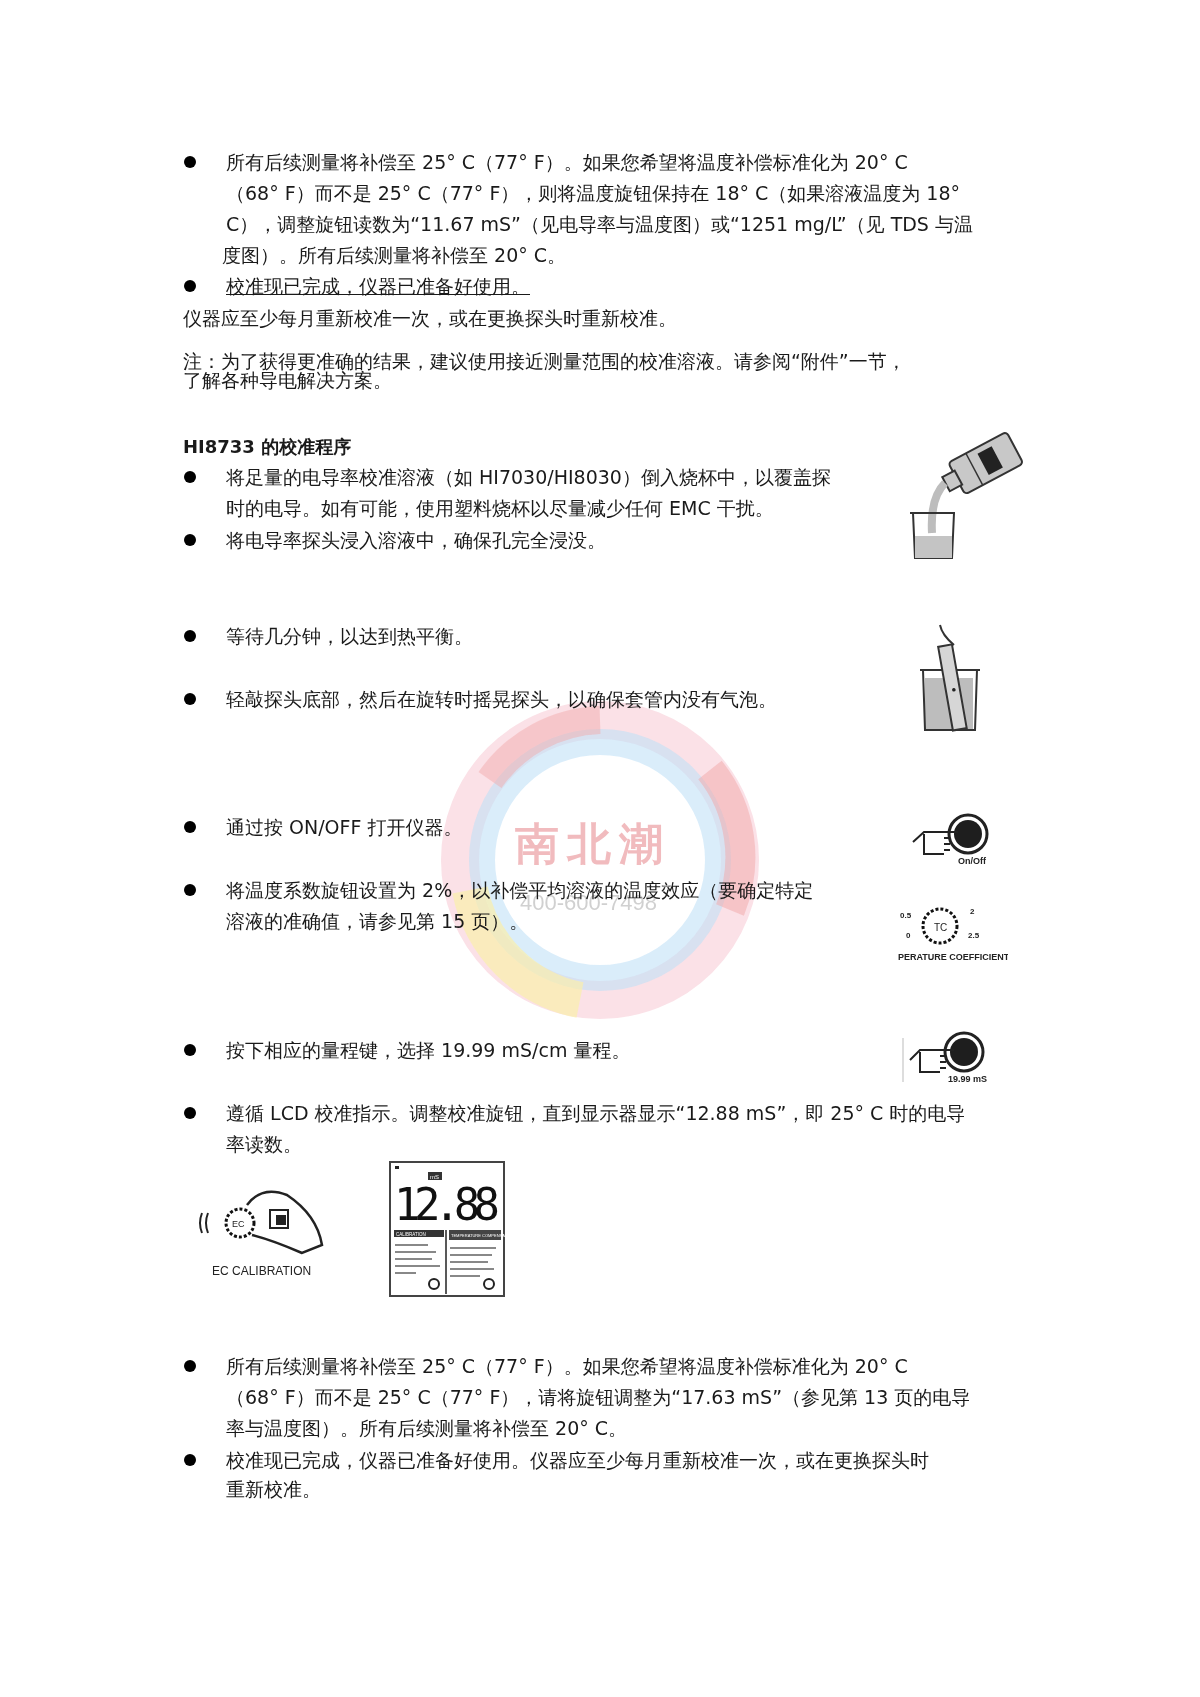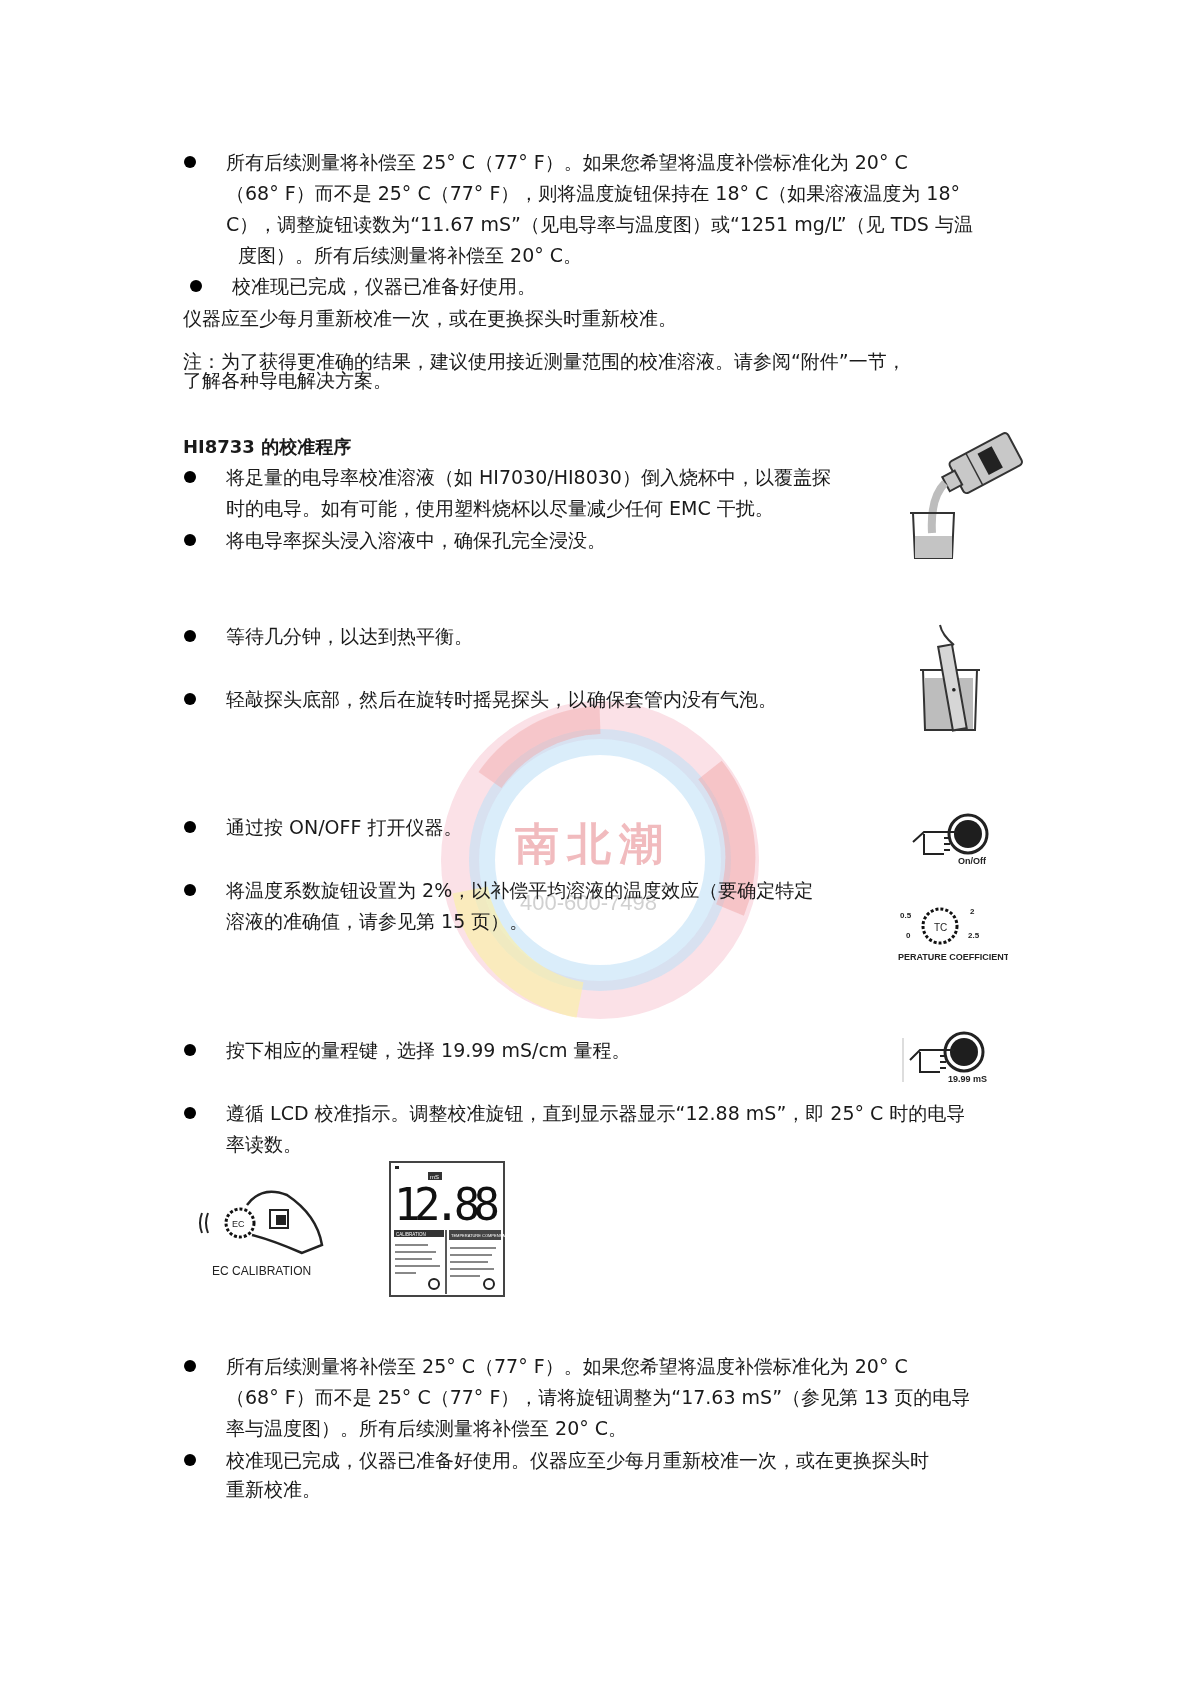--- a/index.html
+++ b/index.html
@@ -22,22 +22,22 @@
   <path d="M40 200 A140 140 0 0 0 150 310" fill="none" stroke="#f7e36a" stroke-width="36" opacity="0.7"></path>
   <path d="M280 80 A140 140 0 0 1 300 220" fill="none" stroke="#e86060" stroke-width="30" opacity="0.5"></path>
   <path d="M60 90 A140 140 0 0 1 170 30" fill="none" stroke="#e86060" stroke-width="28" opacity="0.45"></path>
 </svg>
 <div class="wm-text">南北潮</div>
 <div class="wm-phone">400-600-7498</div>
 
 <div class="line bullet" style="left:226px;top:147px;">所有后续测量将补偿至 25° C（77° F）。如果您希望将温度补偿标准化为 20° C</div>
 <div class="line" style="left:226px;top:178px;">（68° F）而不是 25° C（77° F），则将温度旋钮保持在 18° C（如果溶液温度为 18°</div>
 <div class="line" style="left:226px;top:209px;">C），调整旋钮读数为“11.67 mS”（见电导率与温度图）或“1251 mg/L”（见 TDS 与温</div>
-<div class="line" style="left:238px;top:240px;">度图）。所有后续测量将补偿至 20° C。</div>
-<div class="line bullet" style="left:232px;top:271px;">校准现已完成，仪器已准备好使用。</div>
+<div class="line" style="left:222px;top:240px;">度图）。所有后续测量将补偿至 20° C。</div>
+<div class="line bullet" style="left:226px;top:271px;text-decoration:underline;">校准现已完成，仪器已准备好使用。</div>
 <div class="line" style="left:183px;top:303px;">仪器应至少每月重新校准一次，或在更换探头时重新校准。</div>
 <div class="line" style="left:183px;top:346px;">注：为了获得更准确的结果，建议使用接近测量范围的校准溶液。请参阅“附件”一节，</div>
 <div class="line" style="left:183px;top:365px;">了解各种导电解决方案。</div>
 
 <div class="line bold" style="left:183px;top:431px;font-size:18px;">HI8733 的校准程序</div>
 
 <div class="line bullet" style="left:226px;top:462px;">将足量的电导率校准溶液（如 HI7030/HI8030）倒入烧杯中，以覆盖探</div>
 <div class="line" style="left:226px;top:493px;">时的电导。如有可能，使用塑料烧杯以尽量减少任何 EMC 干扰。</div>
 <div class="line bullet" style="left:226px;top:525px;">将电导率探头浸入溶液中，确保孔完全浸没。</div>
 

